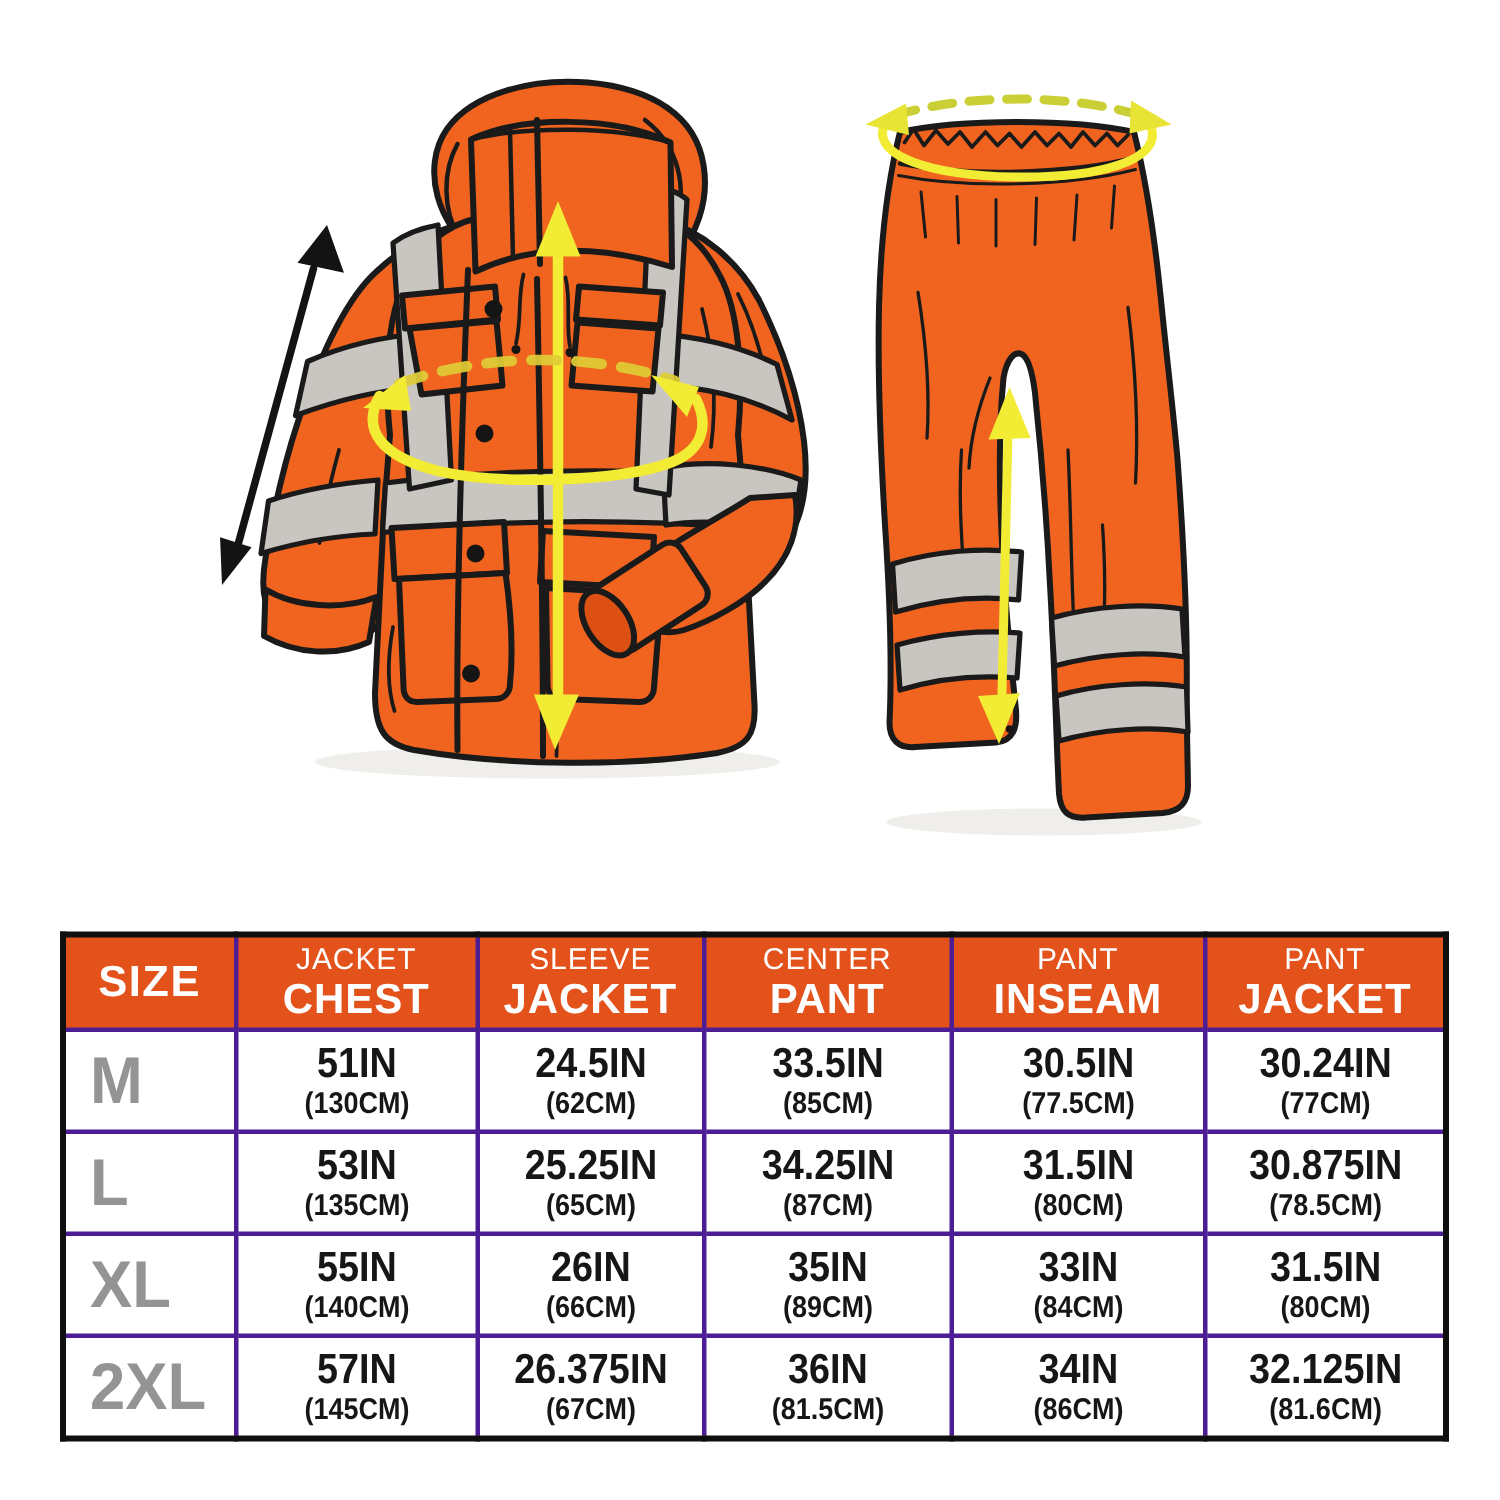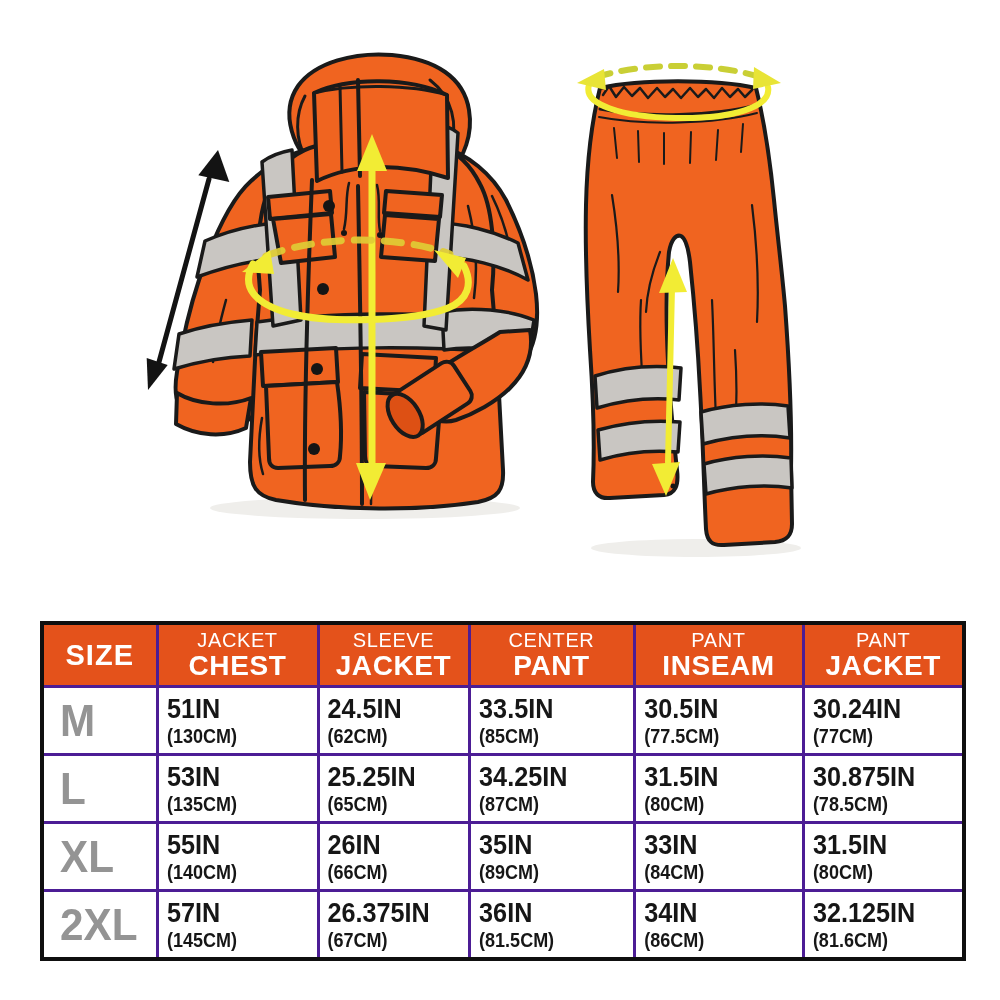--- a/index.html
+++ b/index.html
@@ -13,21 +13,21 @@
     border-collapse:collapse;table-layout:fixed;
     border:4px solid #0f0f0f;
   }
   .size-table th,.size-table td{border:3px solid #4c1d95;padding:0;}
   .size-table th{
     background:#E4521B;color:#ffffff;height:60px;text-align:center;vertical-align:middle;
   }
   th .l1{display:block;font-size:20px;font-weight:400;letter-spacing:.6px;line-height:1.08;}
   th .l2{display:block;font-size:28px;font-weight:700;letter-spacing:.6px;line-height:1.0;}
   th .single{display:block;font-size:29px;font-weight:700;letter-spacing:1px;}
-  .size-table td{height:65px;background:#ffffff;vertical-align:middle;color:#161616;}
+  .size-table td{height:65px;background:#ffffff;text-align:center;vertical-align:middle;color:#161616;}
   td.size-cell{text-align:left;}
   td.size-cell span{
     display:inline-block;margin-left:16px;font-size:44px;font-weight:700;color:#949494;
     transform:scaleX(.96);transform-origin:left center;letter-spacing:0px;line-height:1;
   }
   .v-in{display:block;font-size:28px;font-weight:700;transform:scaleX(.9);letter-spacing:0px;line-height:1.1;}
   .v-cm{display:block;font-size:20px;font-weight:700;transform:scaleX(.9);margin-top:1px;line-height:1.1;}
 </style>
 </head>
 <body>

